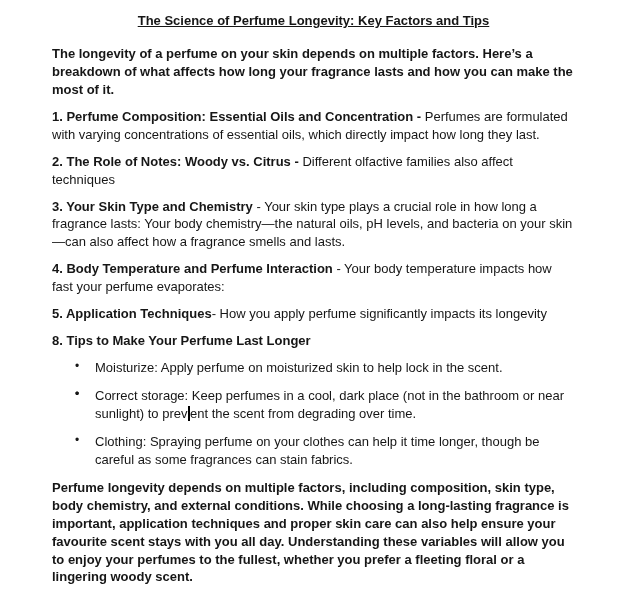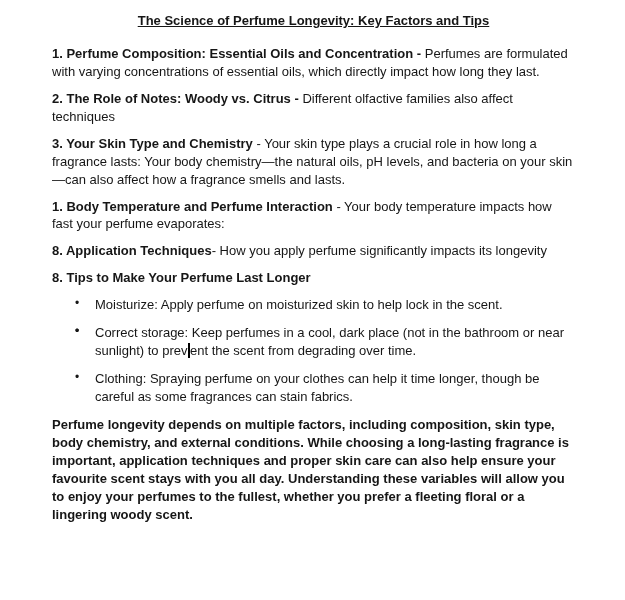--- a/index.html
+++ b/index.html
@@ -58,39 +58,40 @@
     margin-right: 0.5px;
   }
 </style>
 </head>
 <body>
 
 <div class="doc">
 
   <div class="doc-title">The Science of Perfume Longevity: Key Factors and Tips</div>
 
+  <p class="para b">The longevity of a perfume on your skin depends on multiple factors. Here’s a breakdown of what affects how long your fragrance lasts and how you can make the most of it.</p>
 
   <p class="para">
     <span class="b">1. Perfume Composition: Essential Oils and Concentration -</span><span> Perfumes are formulated with varying concentrations of essential oils, which directly impact how long they last.</span>
   </p>
 
   <p class="para">
     <span class="b">2. The Role of Notes: Woody vs. Citrus -</span><span> Different olfactive families also affect techniques</span>
   </p>
 
   <p class="para">
     <span class="b">3. Your Skin Type and Chemistry</span><span> - Your skin type plays a crucial role in how long a fragrance lasts: Your body chemistry—the natural oils, pH levels, and bacteria on your skin—can also affect how a fragrance smells and lasts.</span>
   </p>
 
   <p class="para">
-    <span class="b">1. Body Temperature and Perfume Interaction</span><span> - Your body temperature impacts how fast your perfume evaporates:</span>
+    <span class="b">4. Body Temperature and Perfume Interaction</span><span> - Your body temperature impacts how fast your perfume evaporates:</span>
   </p>
 
   <p class="para">
-    <span class="b">8. Application Techniques</span><span>- How you apply perfume significantly impacts its longevity</span>
+    <span class="b">5. Application Techniques</span><span>- How you apply perfume significantly impacts its longevity</span>
   </p>
 
 
   <p class="para b">8. Tips to Make Your Perfume Last Longer</p>
 
   <ul class="tips-list">
     <li>
       <span class="bullet">•</span>
       <span>Moisturize: Apply perfume on moisturized skin to help lock in the scent.</span>
     </li>

